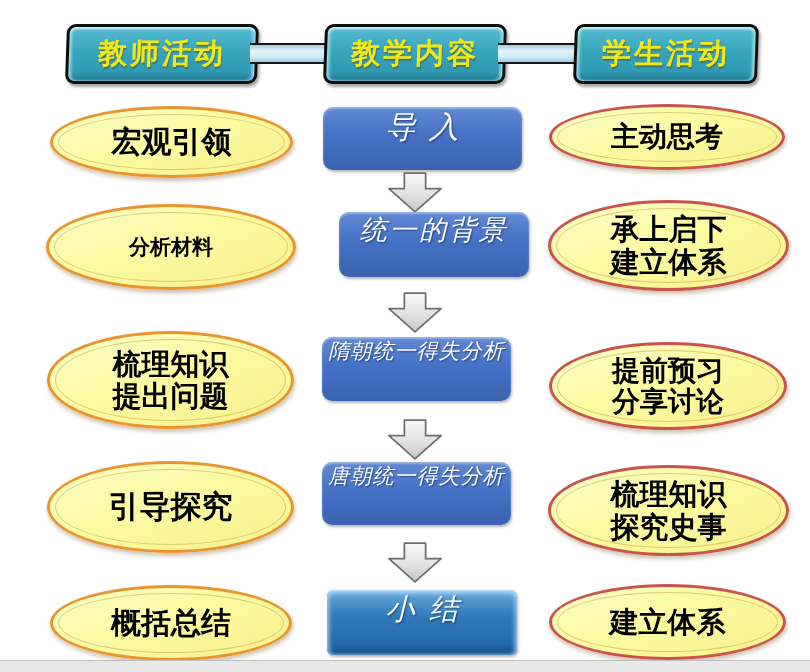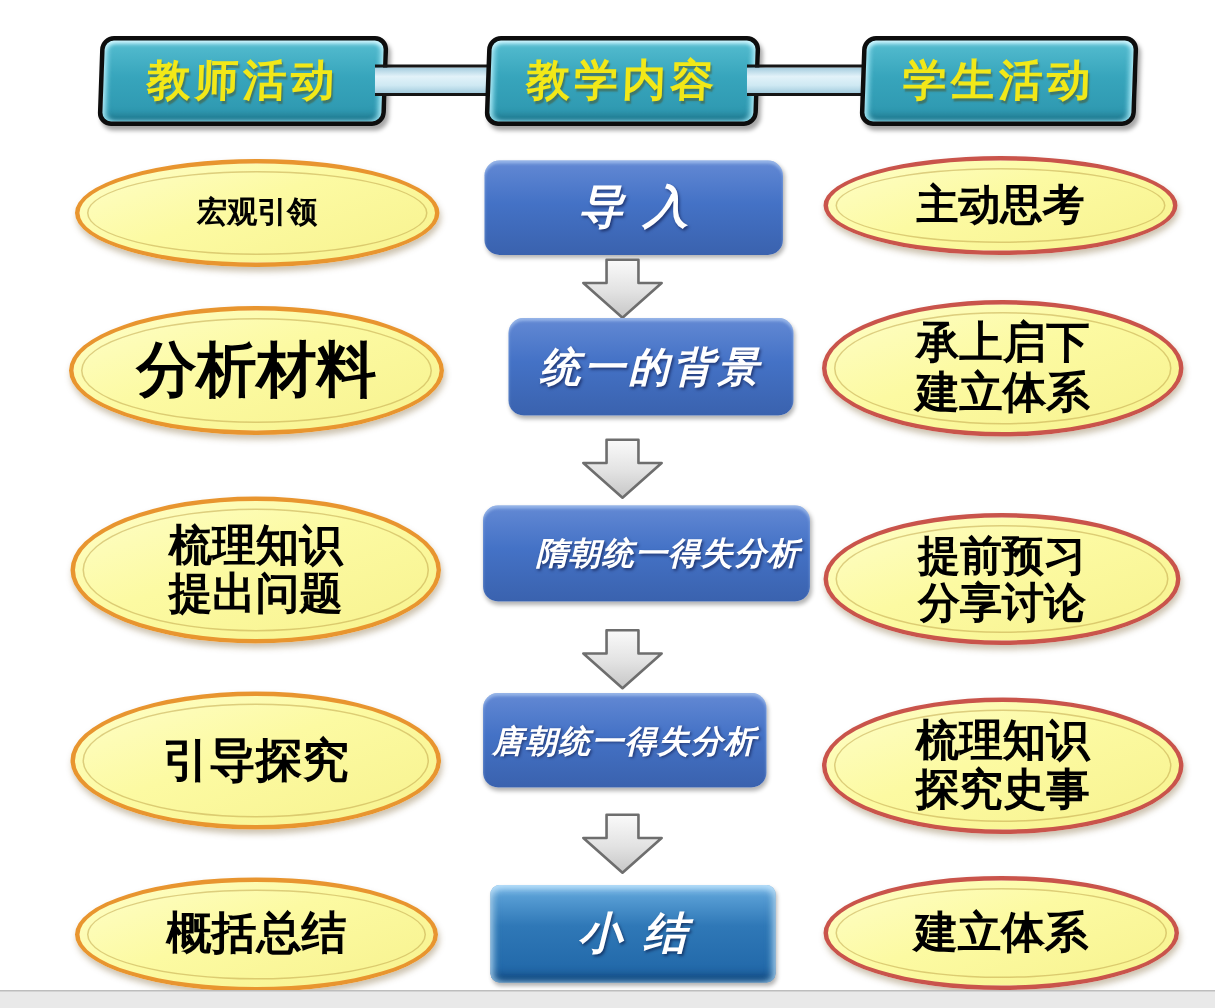--- a/index.html
+++ b/index.html
@@ -22,25 +22,25 @@
     transform:skewX(-2deg);
   }
   
   .connector{
     position:absolute;
     background:linear-gradient(180deg,#a4ccde 0%,#e2f2f9 35%,#cfe9f3 70%,#a4ccde 100%);
     border-top:2px solid #161616;border-bottom:2px solid #161616;
   }
   
   .fbox{
-    position:absolute;display:flex;align-items:center;justify-content:center;
+    position:absolute;display:flex;align-items:flex-start;justify-content:center;
     border-radius:10px;
     background:linear-gradient(180deg,#6389d4 0%,#4472c6 45%,#3a62ae 100%);
     box-shadow:inset 0 2px 2px rgba(185,210,245,.6),1px 2px 3px rgba(0,0,0,.3);
-    color:#ffffff;font-weight:bold;text-shadow:1px 1px 2px rgba(0,0,40,.5);
+    color:#ffffff;font-weight:normal;text-shadow:1px 1px 2px rgba(0,0,40,.5);
     font-style:italic;
   }
   .fbox.glossy{
     border-radius:6px;
     background:linear-gradient(180deg,#66abdf 0%,#2f78b7 42%,#1f65a6 100%);
     box-shadow:inset 0 3px 5px rgba(200,232,255,.8),
                inset 3px 0 4px rgba(160,212,245,.55),
                inset -3px 0 4px rgba(160,212,245,.55),
                inset 0 -5px 6px rgba(8,48,90,.55),
                1px 2px 3px rgba(0,0,0,.3);
@@ -89,24 +89,24 @@
   </div>
   <div class="connector" style="left:250px;top:43px;width:76px;height:17px;"></div>
   <div class="hbox" style="left:324px;top:24px;width:176px;height:54px;">
     <span>教学内容</span>
   </div>
   <div class="connector" style="left:498px;top:43px;width:78px;height:17px;"></div>
   <div class="hbox" style="left:574px;top:24px;width:178px;height:54px;">
     <span>学生活动</span>
   </div>
 
-  <div class="ell teacher" style="left:50px;top:106px;width:237px;height:66px;font-size:20px;">
+  <div class="ell teacher" style="left:50px;top:106px;width:237px;height:66px;font-size:30px;">
     <span>宏观引领</span>
   </div>
-  <div class="ell teacher" style="left:46px;top:204px;width:244px;height:80px;font-size:40px;">
+  <div class="ell teacher" style="left:46px;top:204px;width:244px;height:80px;font-size:21px;">
     <span>分析材料</span>
   </div>
   <div class="ell teacher" style="left:47px;top:331px;width:241px;height:92px;font-size:29px;">
     <span>梳理知识</span>
     <span>提出问题</span>
   </div>
   <div class="ell teacher" style="left:47px;top:461px;width:241px;height:86px;font-size:31px;">
     <span>引导探究</span>
   </div>
   <div class="ell teacher" style="left:50px;top:585px;width:236px;height:70px;font-size:30px;">
@@ -126,21 +126,21 @@
   <div class="fbox" style="left:320px;top:212px;width:190px;height:65px;font-size:27px;letter-spacing:0.1em;margin-left:19px;">
     <span>统一的背景</span>
   </div>
 
   <div class="arrow" style="left:386px;top:292px;">
     <svg viewBox="0 0 60 42">
         <path d="M19,1 L41,1 L41,17 L57,17 L30,41 L3,17 L19,17 Z" fill="url(#agrad)" stroke="#6e6e6e" stroke-width="1.8" stroke-linejoin="round"></path>
       </svg>
   </div>
 
-  <div class="fbox" style="left:322px;top:337px;width:189px;height:64px;font-size:21px;letter-spacing:0.05em;padding-left:29px;">
+  <div class="fbox" style="left:322px;top:337px;width:189px;height:64px;font-size:21px;letter-spacing:0.05em;">
     <span>隋朝统一得失分析</span>
   </div>
 
   <div class="arrow" style="left:386px;top:419px;">
     <svg viewBox="0 0 60 42">
         <path d="M19,1 L41,1 L41,17 L57,17 L30,41 L3,17 L19,17 Z" fill="url(#agrad)" stroke="#6e6e6e" stroke-width="1.8" stroke-linejoin="round"></path>
       </svg>
   </div>
 
   <div class="fbox" style="left:322px;top:462px;width:189px;height:63px;font-size:21px;letter-spacing:0.05em;">

